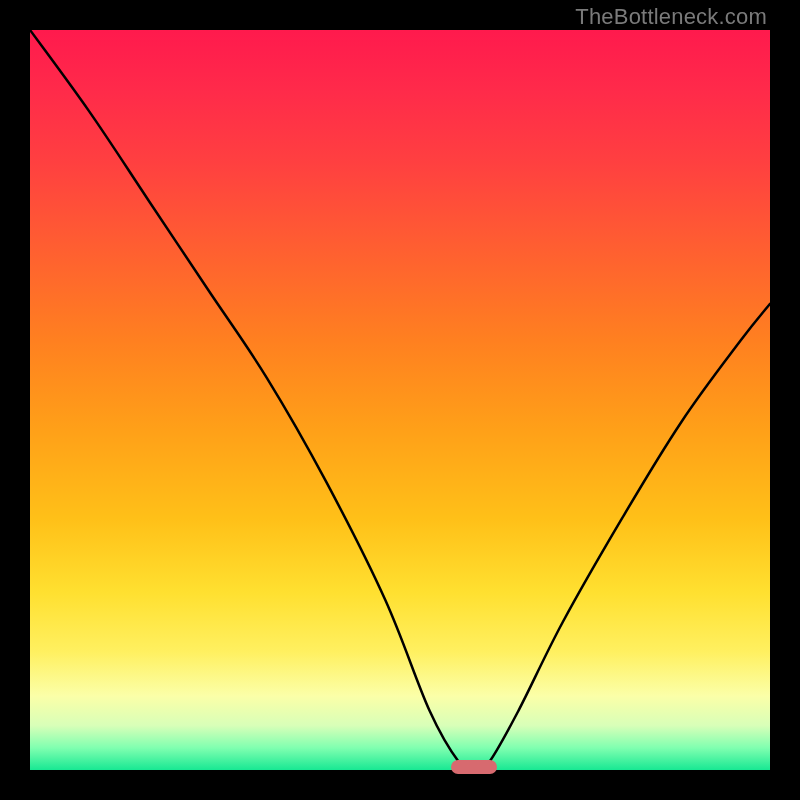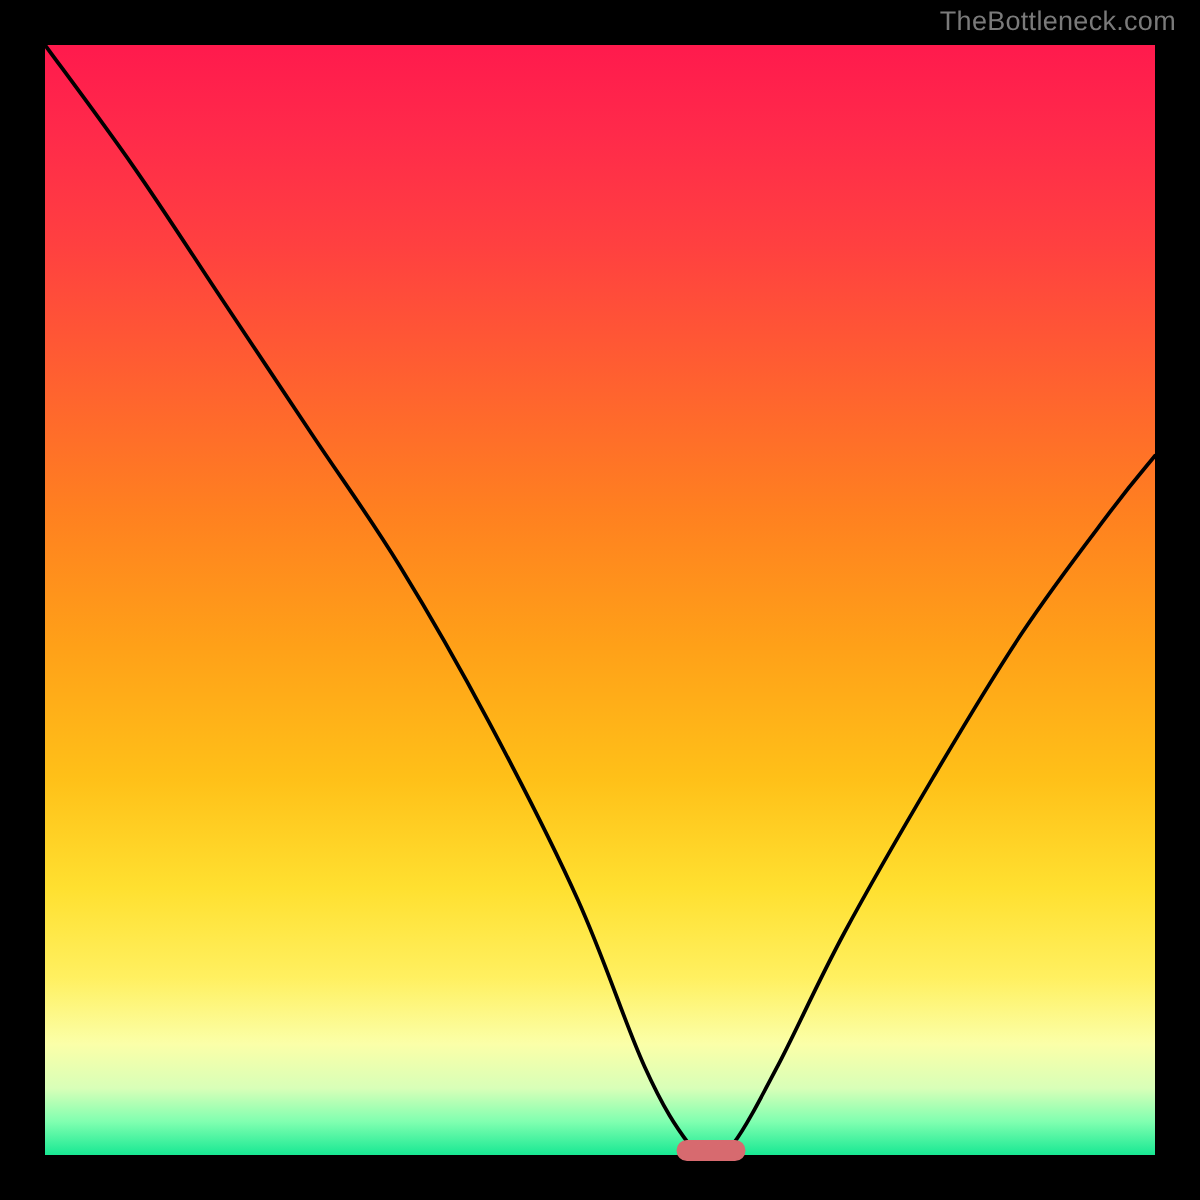--- a/index.html
+++ b/index.html
@@ -26,24 +26,24 @@
       #ffc018 66%,
       #ffe030 76%,
       #fff060 84%,
       #fbffa8 90%,
       #d8ffb8 94%,
       #80ffb0 97%,
       #18e893 100%);
   }
   .watermark {
     position: absolute;
-    right: 16px;
+    right: 33px;
     top: 4px;
     font-family: Arial, Helvetica, sans-serif;
-    font-size: 18px;
+    font-size: 22px;
     color: #7a7a7a;
     letter-spacing: 0.2px;
   }
   svg.curve {
     position: absolute;
     left: 0; top: 0;
     width: 740px;
     height: 740px;
   }
   .marker {

